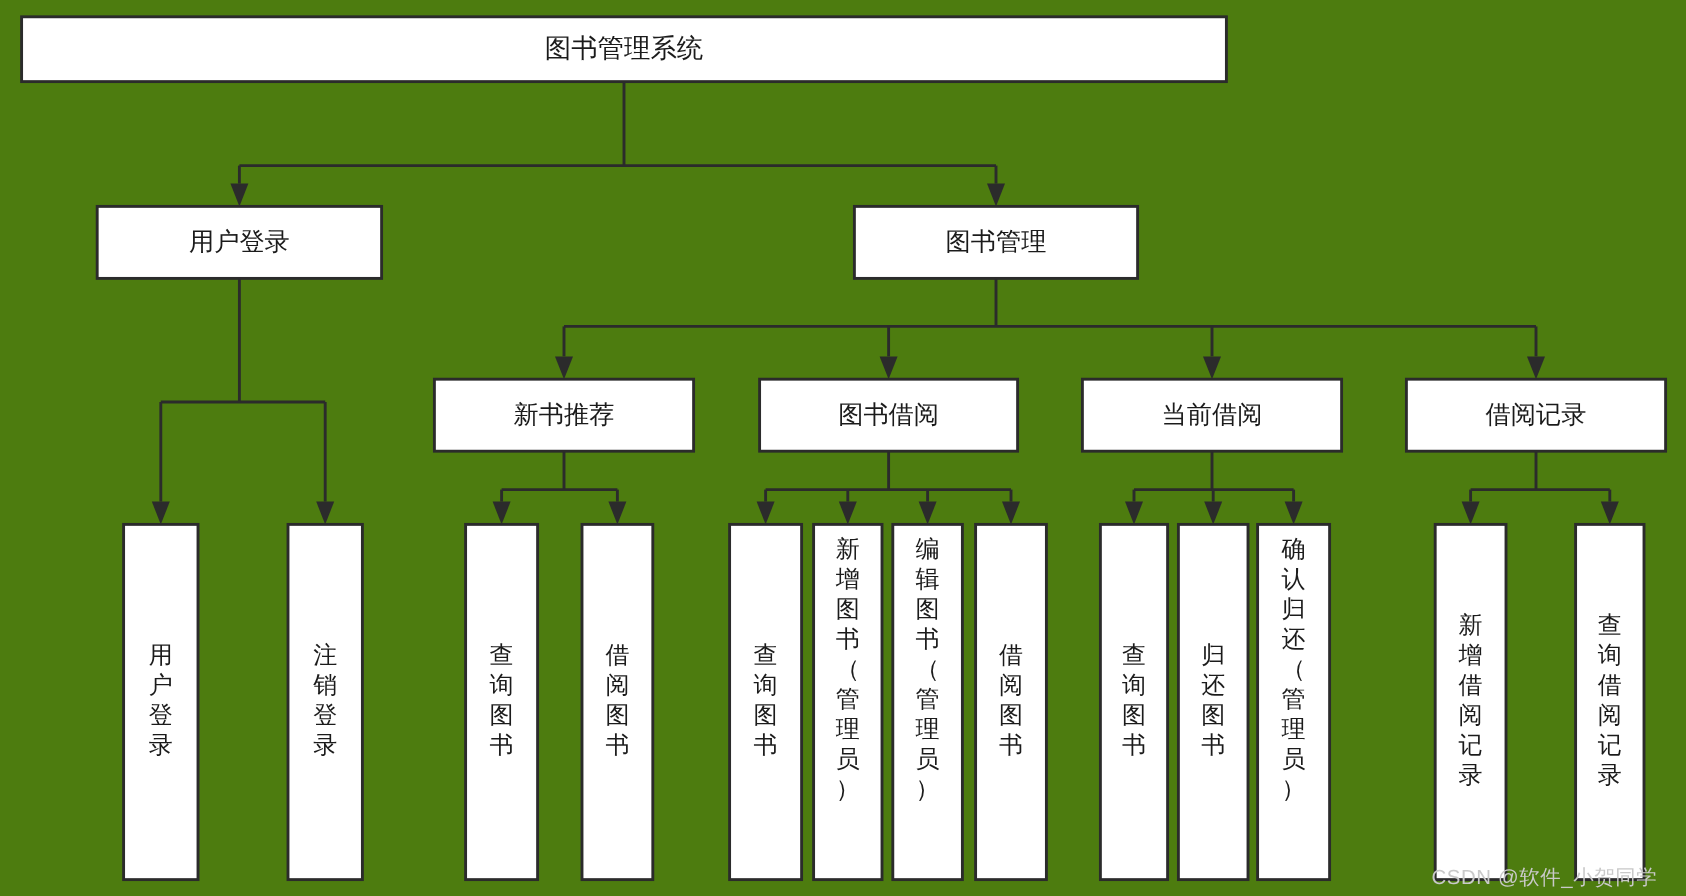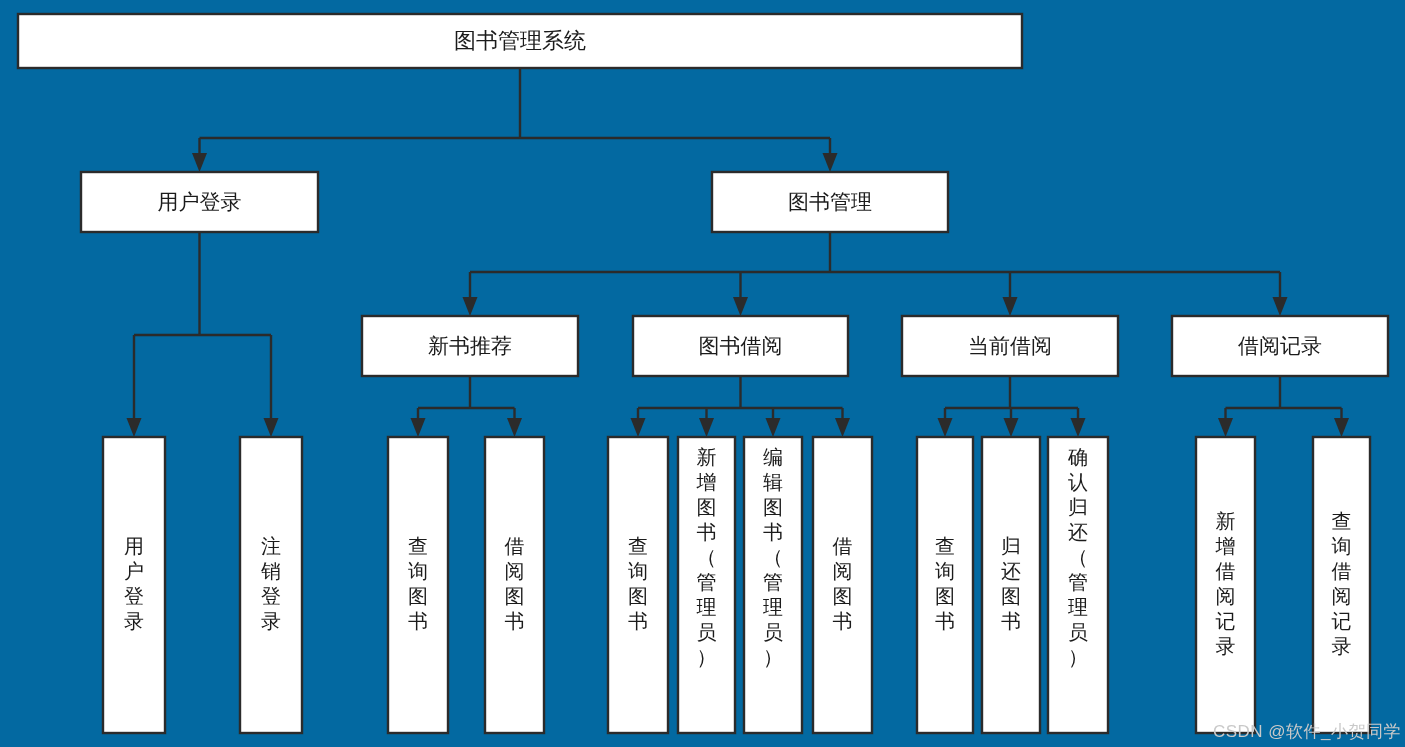--- a/index.html
+++ b/index.html
@@ -10,21 +10,21 @@
   body {
     width: 1405px;
     height: 747px;
     font-family: "Liberation Sans", "DejaVu Sans", sans-serif;
     overflow: hidden;
   }
   #diagram-root {
     position: relative;
     width: 1405px;
     height: 747px;
-    background: #0369a1;
+    background: #4d7c0f;
   }
   svg.flow {
     position: absolute;
     left: 0;
     top: 0;
     width: 1405px;
     height: 747px;
   }
   .node-rect {
     fill: #ffffff;
@@ -53,21 +53,21 @@
     stroke-width: 2.4;
     fill: none;
     stroke-linecap: butt;
   }
   .arrow-head {
     fill: #2b2b2b;
     stroke: none;
   }
   .watermark {
     position: absolute;
-    right: 4px;
+    right: 24px;
     bottom: 4px;
     color: #c9c9c9;
     font-size: 17px;
     font-family: "Liberation Sans", "DejaVu Sans", sans-serif;
     letter-spacing: 0.5px;
     white-space: nowrap;
     user-select: none;
     margin-left: 40px;
   }
 </style>

